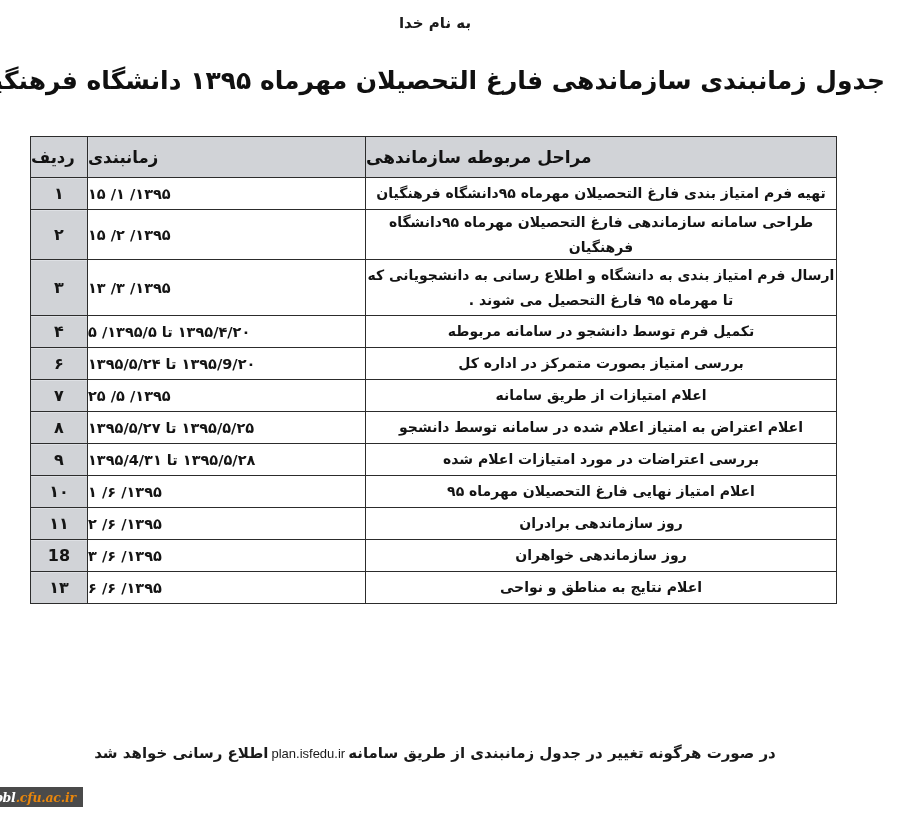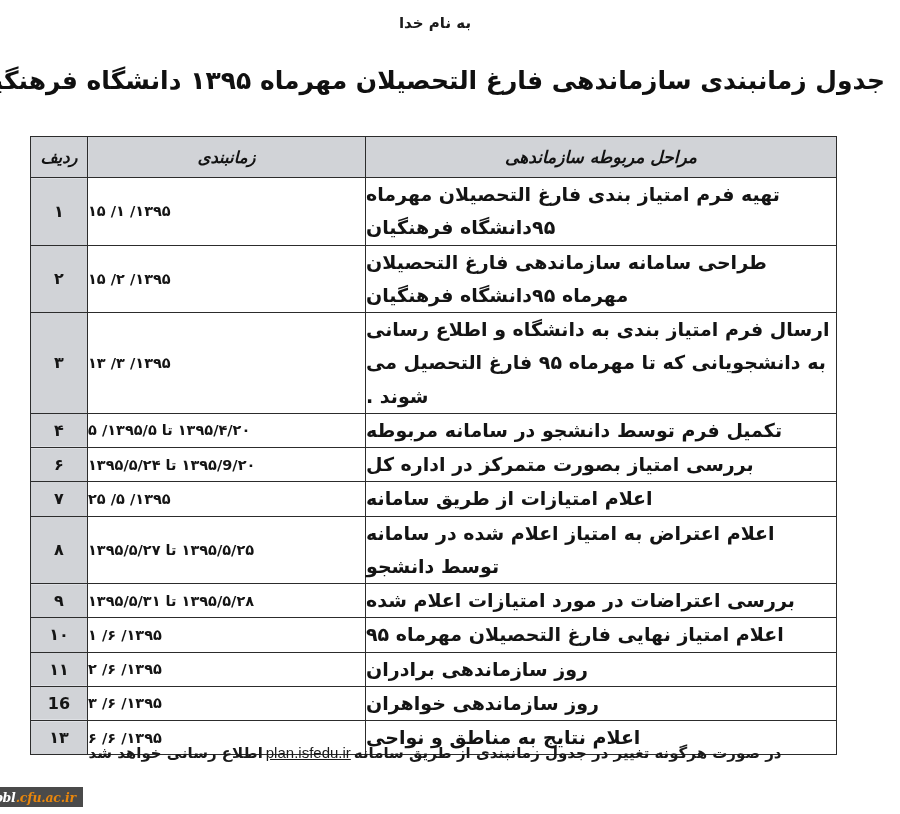--- a/index.html
+++ b/index.html
@@ -85,43 +85,42 @@
     background-image:
       repeating-linear-gradient(0deg, rgba(255,255,255,0.35) 0px, rgba(255,255,255,0.35) 1px, rgba(0,0,0,0.05) 1px, rgba(0,0,0,0.05) 2px),
       repeating-linear-gradient(90deg, rgba(255,255,255,0.30) 0px, rgba(255,255,255,0.30) 1px, rgba(0,0,0,0.04) 1px, rgba(0,0,0,0.04) 2px);
   }
 
   thead th {
     height: 40px;
     font-size: 16.5px;
     font-weight: bold;
     color: #121212;
-    text-align: center;
-    font-style: italic;
+    text-align: left;
   }
   thead th.th-desc { font-size: 17px; }
 
   td.cell-radif {
     text-align: center;
     font-size: 16px;
     font-weight: bold;
     color: #151515;
   }
   td.cell-date {
     text-align: left;
     font-size: 14.5px;
     font-weight: bold;
     color: #141414;
     letter-spacing: 0.3px;
     background: #ffffff;
     white-space: nowrap;
   }
   td.cell-desc {
-    text-align: left;
-    font-size: 19px;
+    text-align: center;
+    font-size: 14px;
     font-weight: bold;
     color: #141414;
     background: #ffffff;
     padding: 4px 10px 4px 8px;
     line-height: 1.75;
   }
   tr.r-single td { height: 31px; }
   tr.r-double td { height: 55px; }
 
   
@@ -135,23 +134,22 @@
     font-size: 15px;
     font-weight: bold;
     color: #1a1a1a;
     white-space: nowrap;
   }
   .footer-note .url {
     direction: ltr;
     unicode-bidi: embed;
     font-family: "Liberation Sans", sans-serif;
     font-weight: normal;
-    font-size: 15px;
+    font-size: 13px;
     padding: 0 3px;
-    text-decoration: underline;
   }
 
   
   .watermark {
     position: absolute;
     left: 0px;
     top: 787px;
     height: 20px;
     padding: 0 7px 0 9px;
     background: #4a4a4a;
@@ -230,40 +228,40 @@
         </tr>
 
         <tr class="r-single">
           <td class="cell-desc">اعلام اعتراض به امتیاز اعلام شده در سامانه توسط دانشجو</td>
           <td class="cell-date">۱۳۹۵/۵/۲۵   تا   ۱۳۹۵/۵/۲۷</td>
           <td class="cell-radif gray-fill">۸</td>
         </tr>
 
         <tr class="r-single">
           <td class="cell-desc">بررسی اعتراضات در مورد امتیازات اعلام شده</td>
-          <td class="cell-date">۱۳۹۵/۵/۲۸   تا   ۱۳۹۵/۵/۳۱</td>
+          <td class="cell-date">۱۳۹۵/۵/۲۸   تا   ۱۳۹۵/4/۳۱</td>
           <td class="cell-radif gray-fill">۹</td>
         </tr>
 
         <tr class="r-single">
           <td class="cell-desc">اعلام امتیاز نهایی فارغ التحصیلان  مهرماه ۹۵</td>
           <td class="cell-date">۱۳۹۵/ ۶/ ۱</td>
           <td class="cell-radif gray-fill">۱۰</td>
         </tr>
 
         <tr class="r-single">
           <td class="cell-desc">روز سازماندهی برادران</td>
           <td class="cell-date">۱۳۹۵/ ۶/ ۲</td>
           <td class="cell-radif gray-fill">۱۱</td>
         </tr>
 
         <tr class="r-single">
           <td class="cell-desc">روز سازماندهی خواهران</td>
           <td class="cell-date">۱۳۹۵/ ۶/ ۳</td>
-          <td class="cell-radif gray-fill">16</td>
+          <td class="cell-radif gray-fill">18</td>
         </tr>
 
         <tr class="r-single">
           <td class="cell-desc">اعلام نتایج به مناطق و نواحی</td>
           <td class="cell-date">۱۳۹۵/ ۶/ ۶</td>
           <td class="cell-radif gray-fill">۱۳</td>
         </tr>
 
       </tbody>
     </table>

